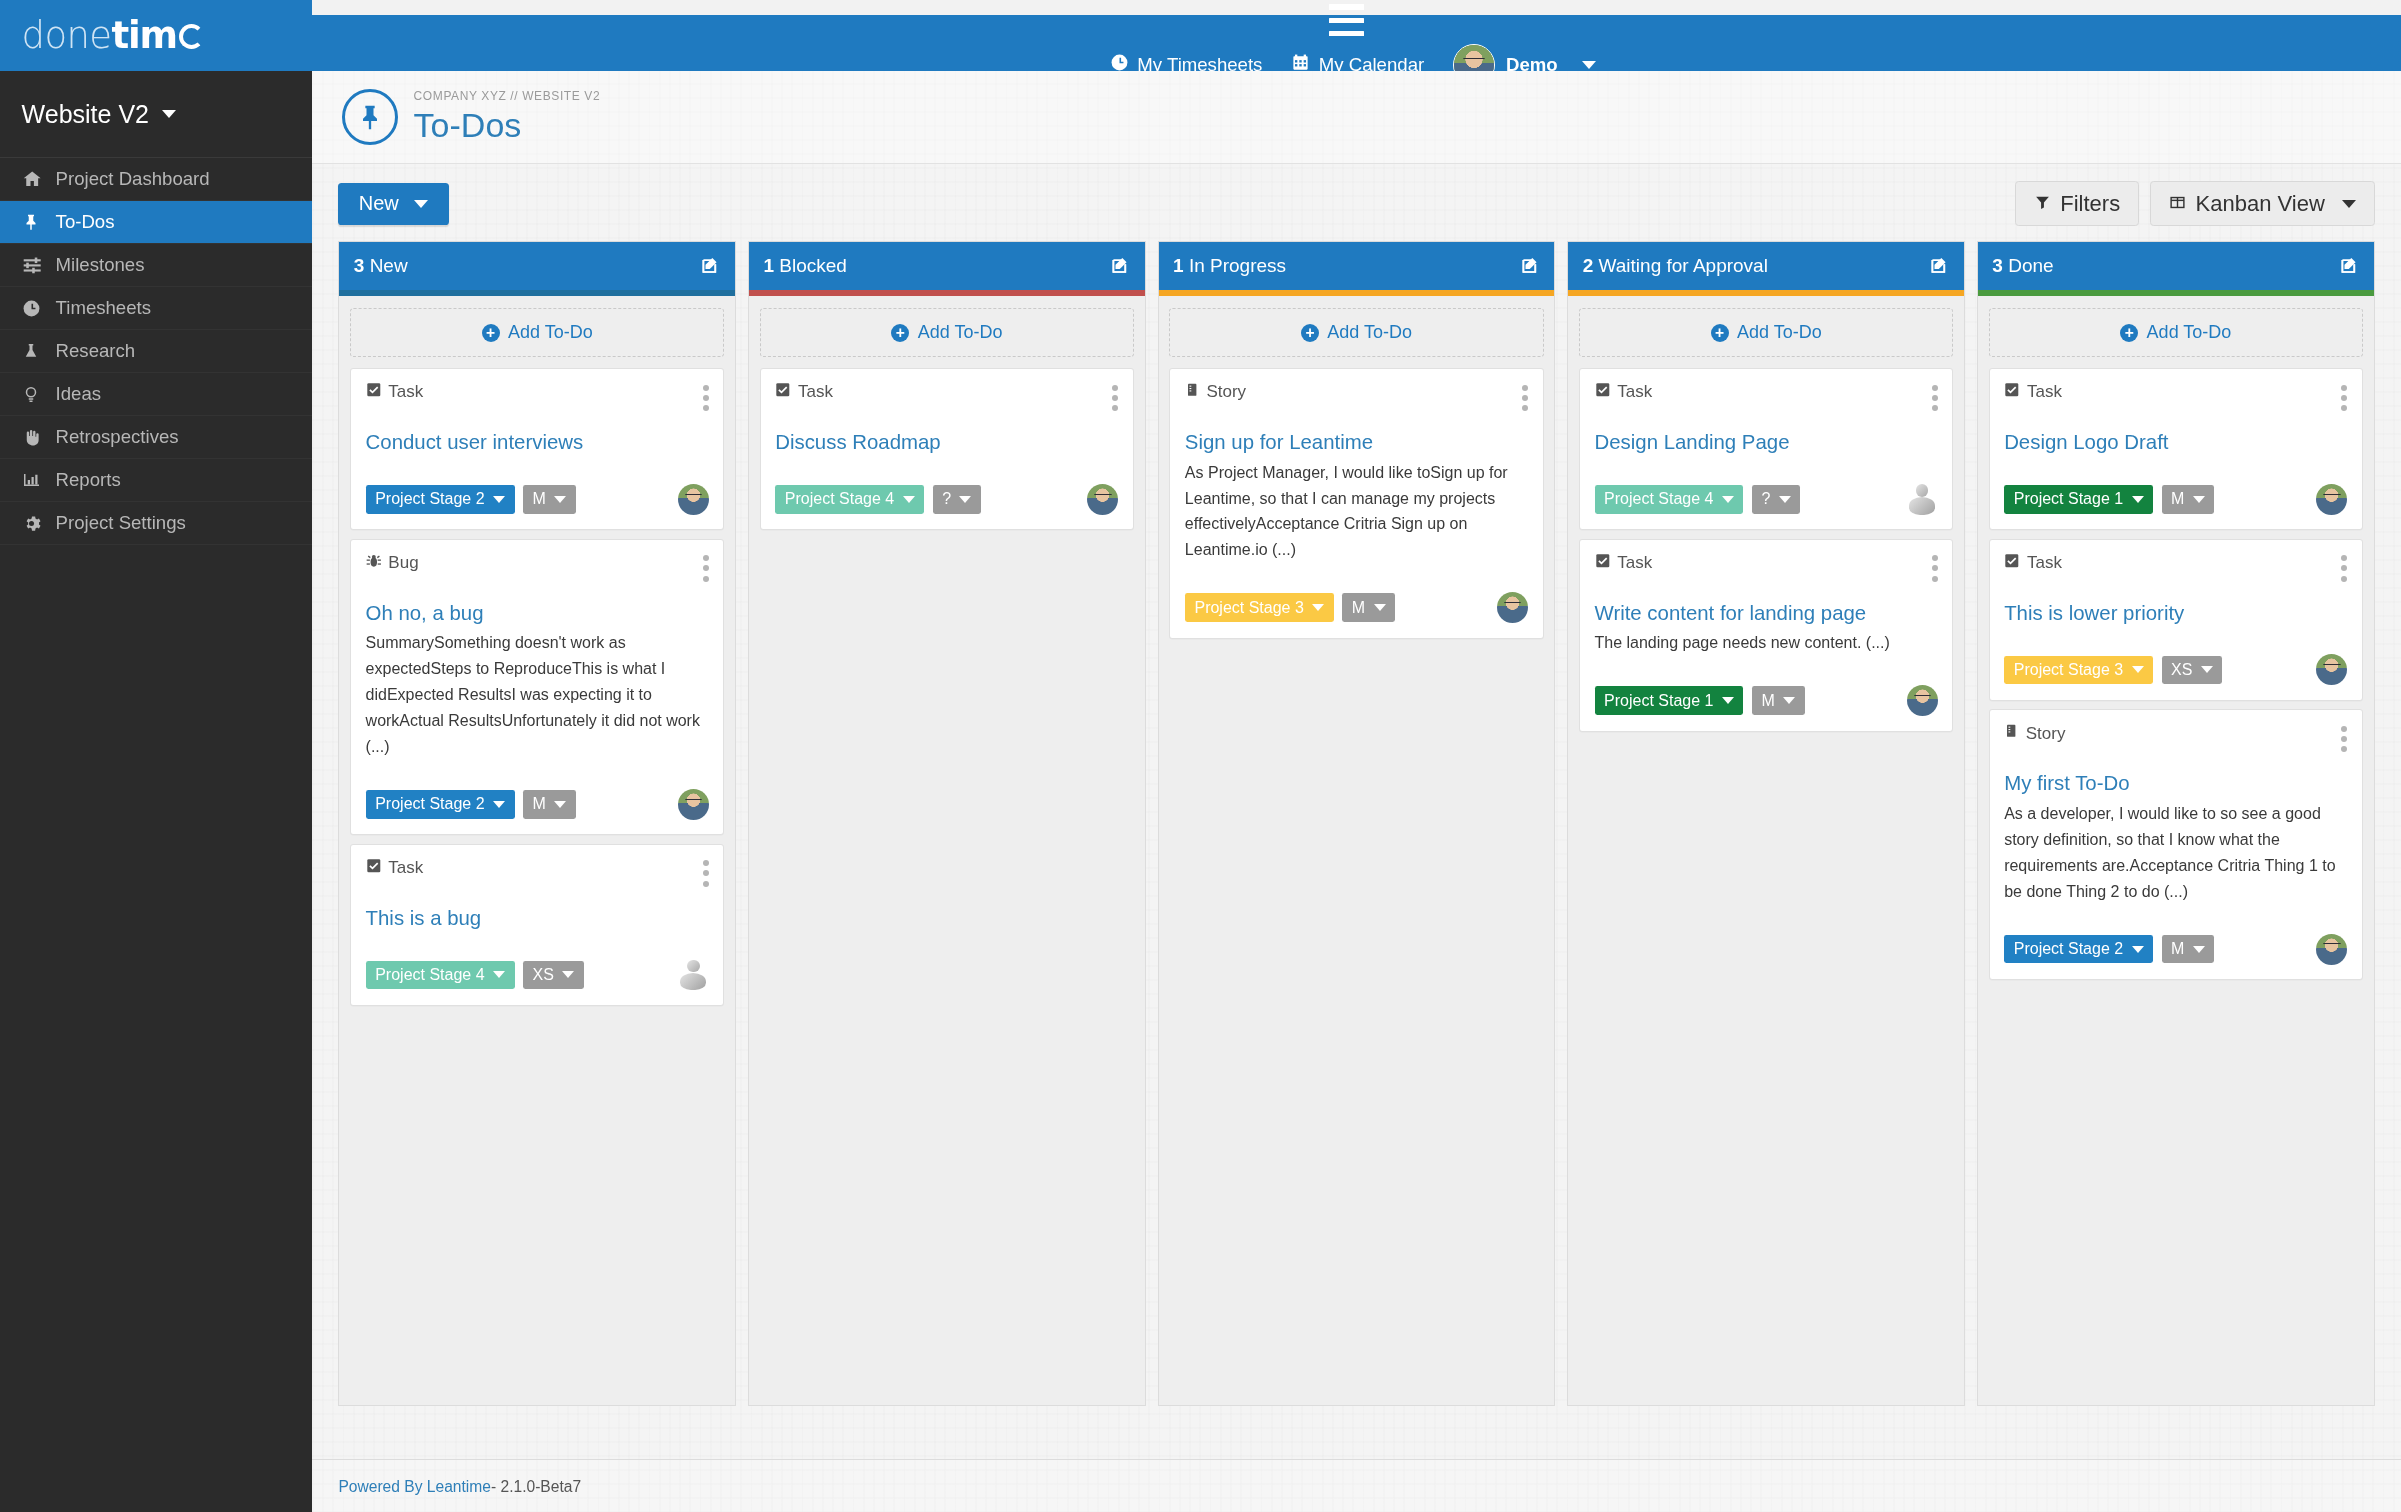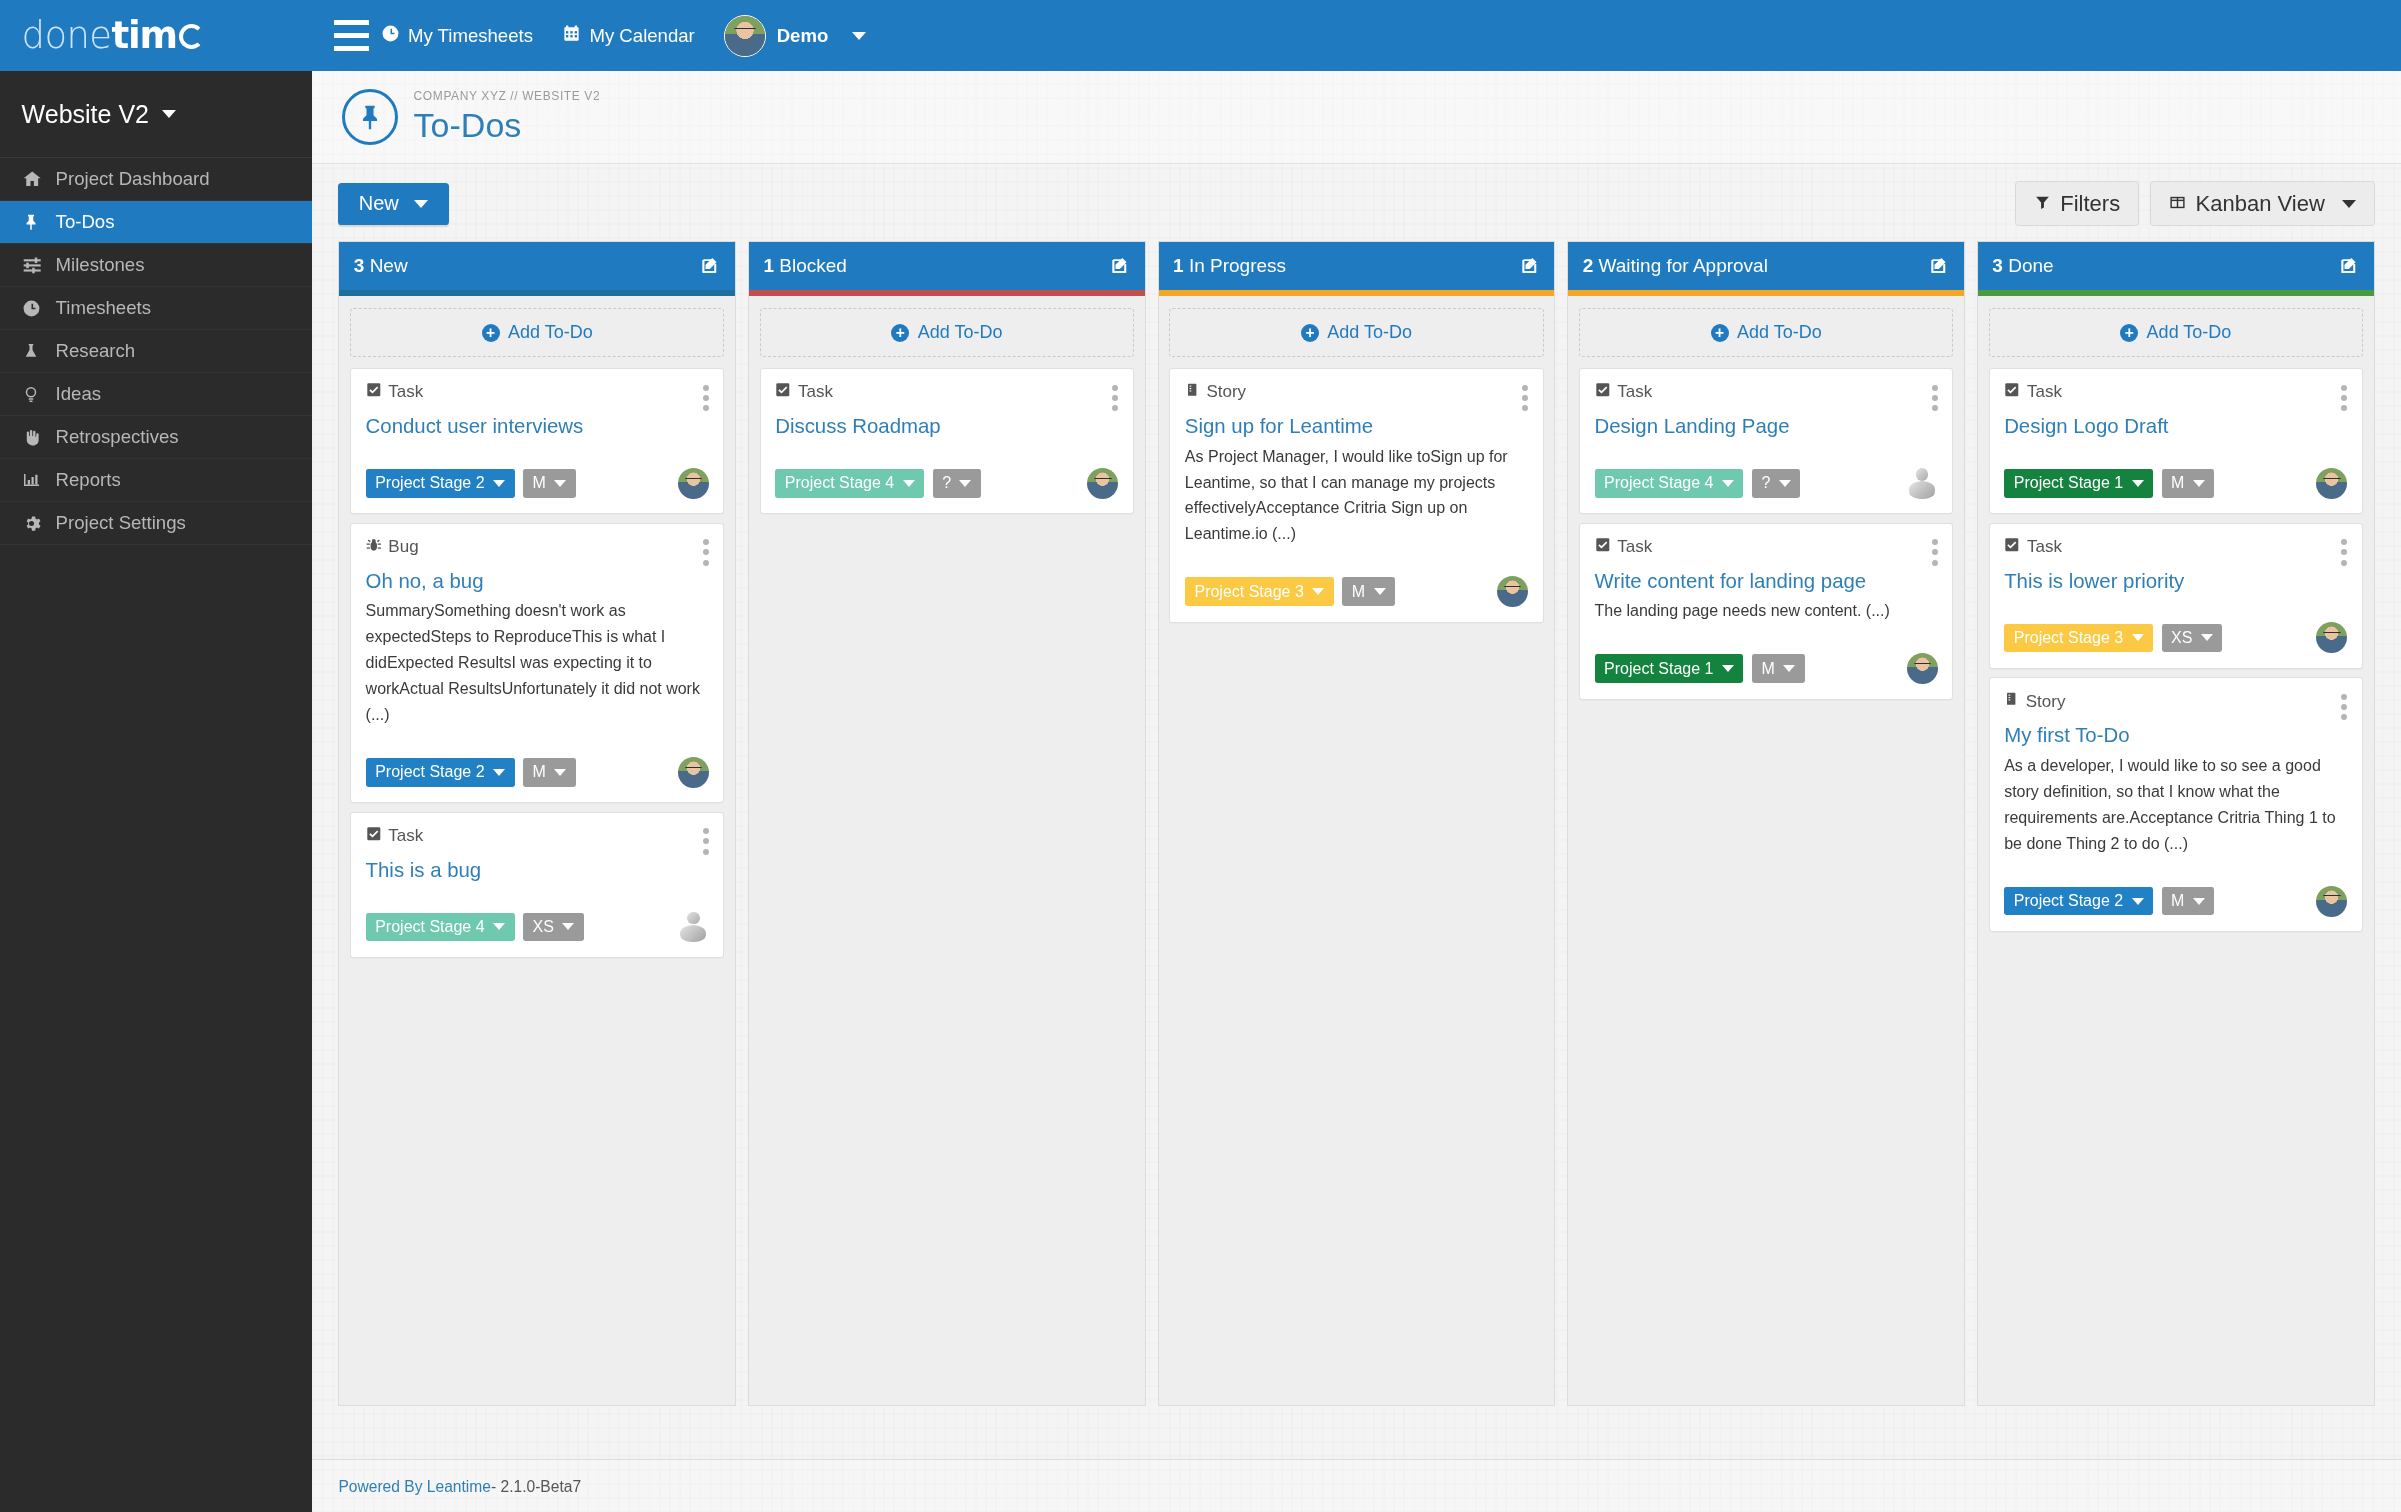--- a/index.html
+++ b/index.html
@@ -59,24 +59,25 @@
   }
   .nav-item.active { background: #1f7ac0; color: #ffffff; }
   .nav-icon {
     width: 34px; flex: 0 0 34px; display: flex;
     align-items: center; justify-content: flex-start;
   }
   .nav-icon svg { display: block; }
 
   
   .topbar {
-    position: absolute; left: 312px; top: 0;
+    position: absolute; left: 312px; top: 15px;
     width: 2089px; height: 71px; background: #1f7ac0;
-    display: flex; align-items: center; justify-content: flex-start;
+    display: flex; align-items: center; justify-content: flex-end;
     padding: 0 29px 0 21.6px;
+    flex-direction: column;
   }
   .hamburger { width: 47px; cursor: pointer; }
   .hamburger span {
     display: block; height: 5.4px; background: #ffffff;
     margin: 7.8px 0; border-radius: 0.6px; width: 35px;
   }
   .top-right { display: flex; align-items: center; gap: 29px; }
   .top-link {
     display: flex; align-items: center; gap: 8.4px;
     color: #ffffff; font-size: 18.6px; cursor: pointer;
@@ -197,21 +198,21 @@
     display: flex; align-items: flex-start;
     justify-content: space-between;
   }
   .card-type {
     display: flex; align-items: center; gap: 7.2px;
     color: #555555; font-size: 17px;
   }
   .dots { display: flex; flex-direction: column; gap: 4.2px; cursor: pointer; padding-top: 2.4px;}
   .dots i { width: 6px; height: 6px; border-radius: 50%; background: #b5b5b5; display: block; }
   .card-title {
-    color: #2e7fb8; font-size: 20.4px; margin-top: 3px;
+    color: #2e7fb8; font-size: 20.4px; margin-top: 19px;
     line-height: 1.22; cursor: pointer;
   }
   .card-desc {
     color: #3a3a3a; font-size: 16px; line-height: 1.62;
     margin-top: 4.8px;
   }
   .card-foot {
     display: flex; align-items: center; margin-top: 29px;
     gap: 8.4px;
   }

